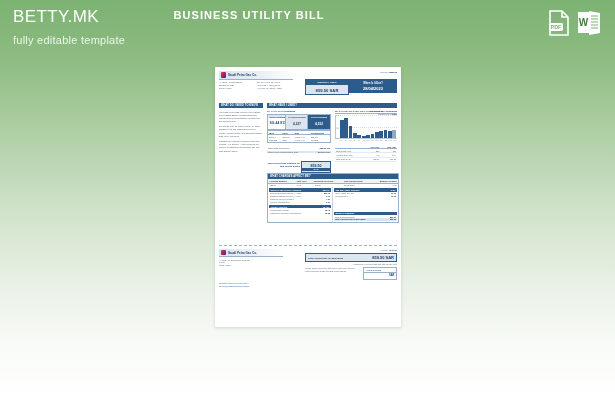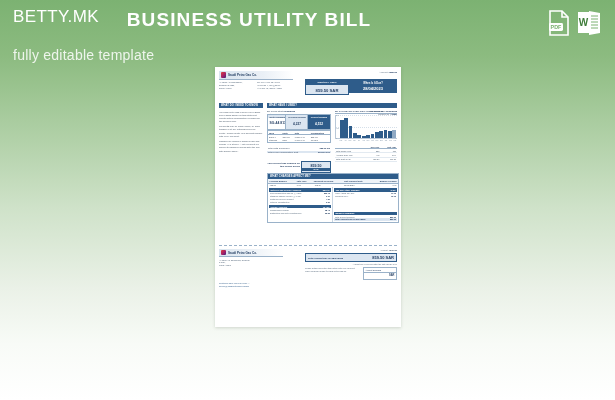--- a/index.html
+++ b/index.html
@@ -7,24 +7,24 @@
     width:615px;height:400px;overflow:hidden;
     font-family:"Liberation Sans",sans-serif;
     background:linear-gradient(180deg,#7cb272 0%,#8cbb80 14%,#a9cc9f 30%,#cfe2c9 52%,#eaf1e7 72%,#f8fbf7 86%,#ffffff 100%);
     position:relative;
   }
 
   
   .banner{position:absolute;left:0;top:0;width:615px;height:48px;}
   .brand{position:absolute;left:13px;top:8px;}
   .brand-name{font-size:17px;font-weight:normal;color:#ffffff;letter-spacing:.4px;line-height:1;}
-  .brand-sub{font-size:14px;color:#eef5ec;margin-top:22px;letter-spacing:.25px;}
+  .brand-sub{font-size:11px;color:#eef5ec;margin-top:9px;letter-spacing:.25px;}
   .banner-title{
     position:absolute;left:0;top:9px;width:498px;text-align:center;
-    font-size:19px;font-weight:bold;color:#ffffff;letter-spacing:1.1px;
+    font-size:11px;font-weight:bold;color:#ffffff;letter-spacing:1.1px;
   }
   .fileicons{position:absolute;right:14px;top:10px;display:flex;gap:7px;align-items:flex-start;}
 
   
   .paper{
     position:absolute;left:215px;top:67px;width:186px;height:260px;
     background:#ffffff;box-shadow:0 1px 3px rgba(40,60,40,.18);
   }
 
   

